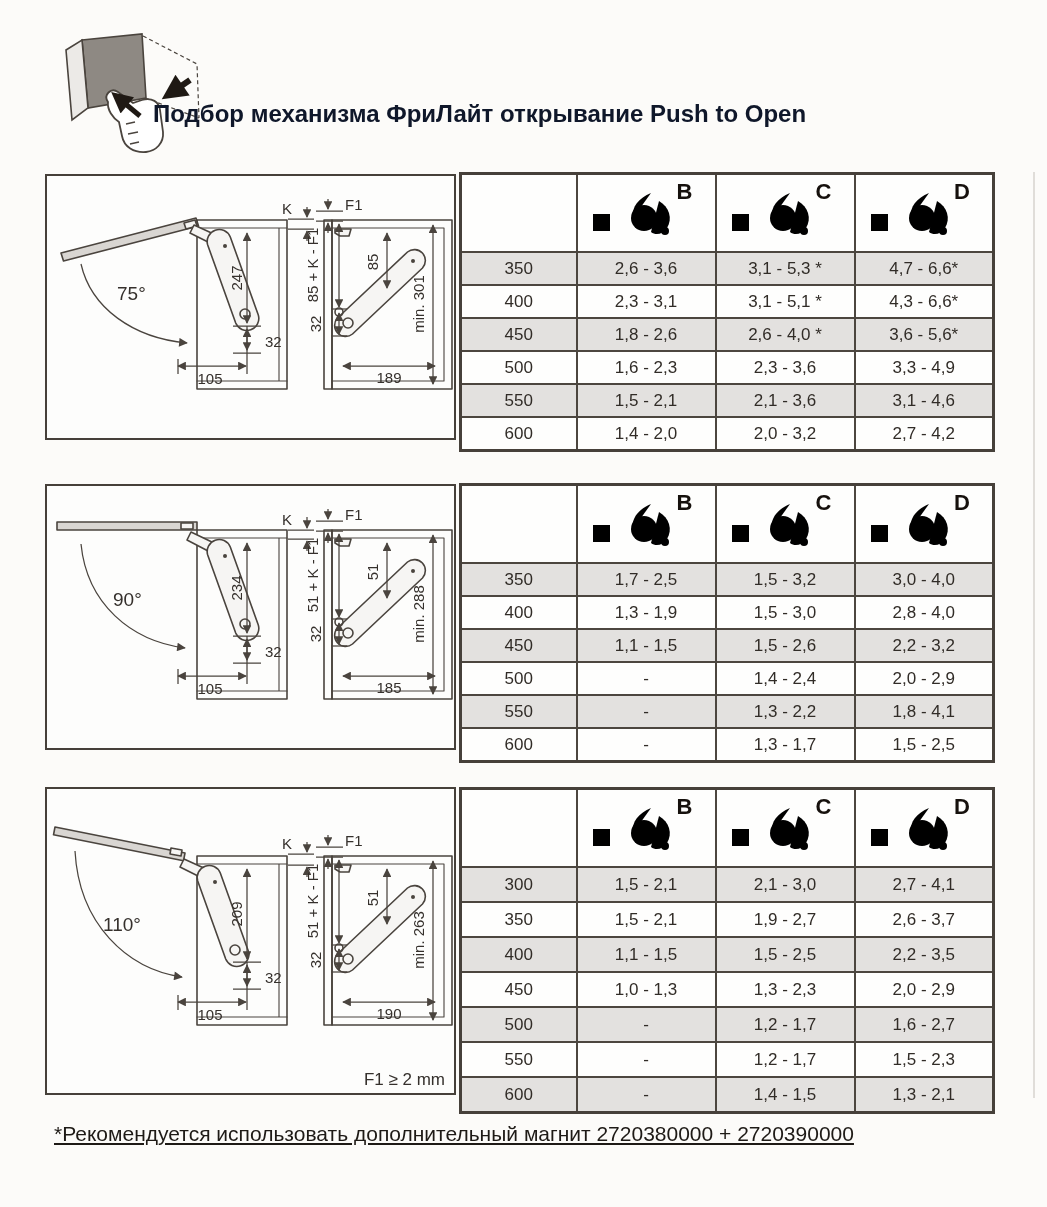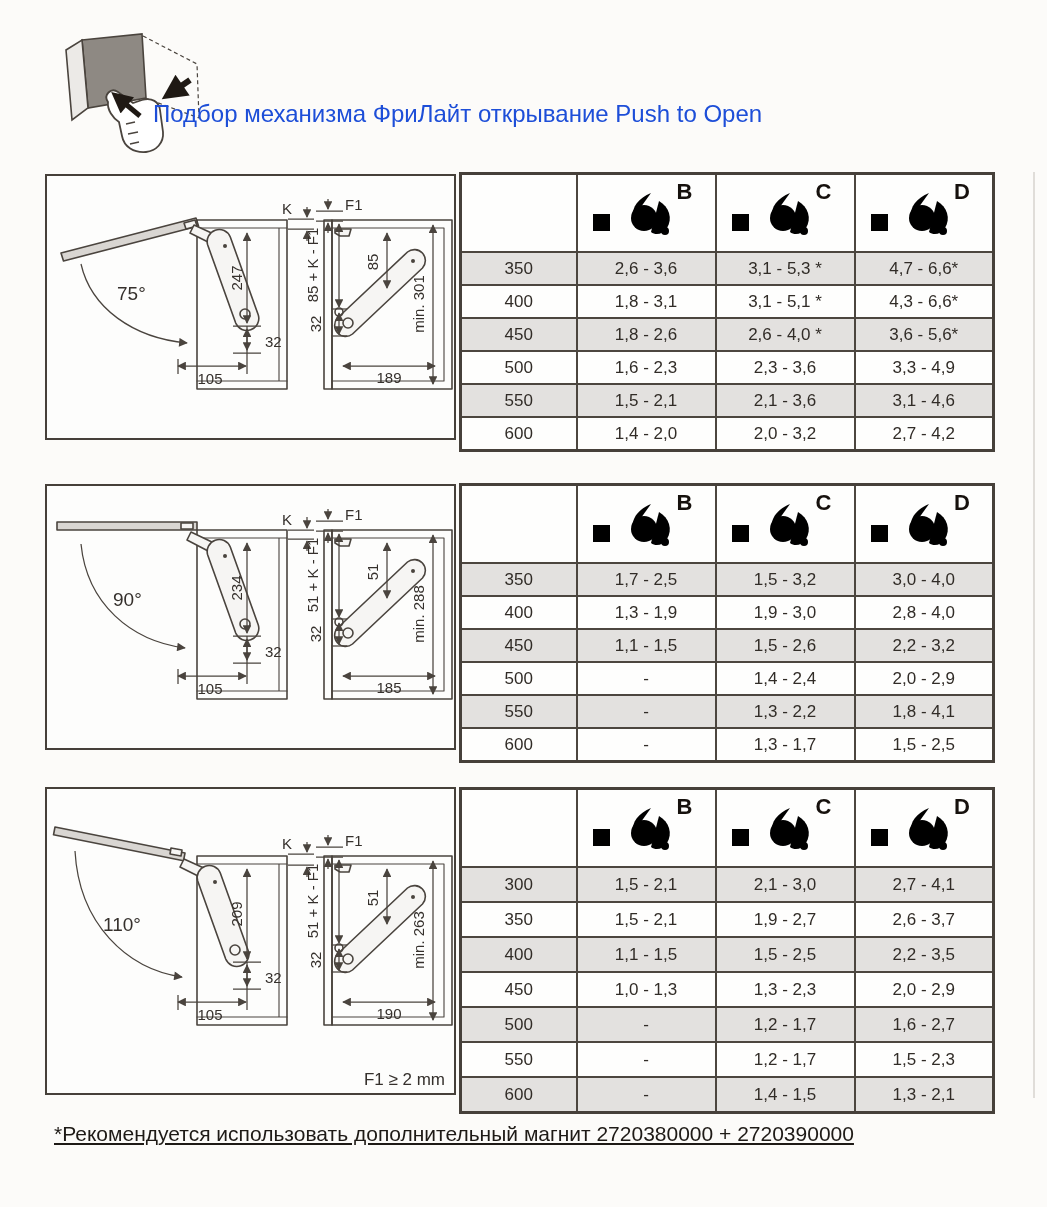--- a/index.html
+++ b/index.html
@@ -3,21 +3,21 @@
 <meta charset="utf-8">
 <style>
   html,body{margin:0;padding:0;}
   body{
     width:1047px;height:1207px;position:relative;overflow:hidden;
     background:#fcfbf9;color:#2c2723;
     font-family:"Liberation Sans", sans-serif;
   }
   .abs{position:absolute;}
   
-  .page-title{left:153px;top:100px;font-size:24px;color:#1d4ed8;}
+  .page-title{left:153px;top:100px;font-size:24px;color:#0f172a;font-weight:bold;}
   
   .diabox{border:2px solid #46403a;background:#fdfdfc;}
   .dia .ln{stroke:#4a443e;stroke-width:1.6;fill:none;stroke-linecap:round;stroke-linejoin:round;}
   .dia .thin{stroke-width:1.1;}
   .dia .filld{fill:#d9d6d2;}
   .dia .fillw{fill:#f6f5f3;}
   .dia .dim{stroke:#4a443e;stroke-width:1.25;fill:none;}
   .dia text{font-family:"Liberation Sans", sans-serif;font-size:15px;fill:#35302c;}
   .dia text.ang{font-size:19px;}
   .dia text.note{font-size:17px;}
@@ -188,21 +188,21 @@
       </thead>
  <tbody>
   <tr class="shaded">
           <td>350</td>
           <td>2,6 - 3,6</td>
           <td>3,1 - 5,3 *</td>
           <td>4,7 - 6,6*</td>
         </tr>
   <tr>
           <td>400</td>
-          <td>1,8 - 3,1</td>
+          <td>2,3 - 3,1</td>
           <td>3,1 - 5,1 *</td>
           <td>4,3 - 6,6*</td>
         </tr>
   <tr class="shaded">
           <td>450</td>
           <td>1,8 - 2,6</td>
           <td>2,6 - 4,0 *</td>
           <td>3,6 - 5,6*</td>
         </tr>
   <tr>
@@ -322,21 +322,21 @@
  <tbody>
   <tr class="shaded">
           <td>350</td>
           <td>1,7 - 2,5</td>
           <td>1,5 - 3,2</td>
           <td>3,0 - 4,0</td>
         </tr>
   <tr>
           <td>400</td>
           <td>1,3 - 1,9</td>
-          <td>1,9 - 3,0</td>
+          <td>1,5 - 3,0</td>
           <td>2,8 - 4,0</td>
         </tr>
   <tr class="shaded">
           <td>450</td>
           <td>1,1 - 1,5</td>
           <td>1,5 - 2,6</td>
           <td>2,2 - 3,2</td>
         </tr>
   <tr>
           <td>500</td>

